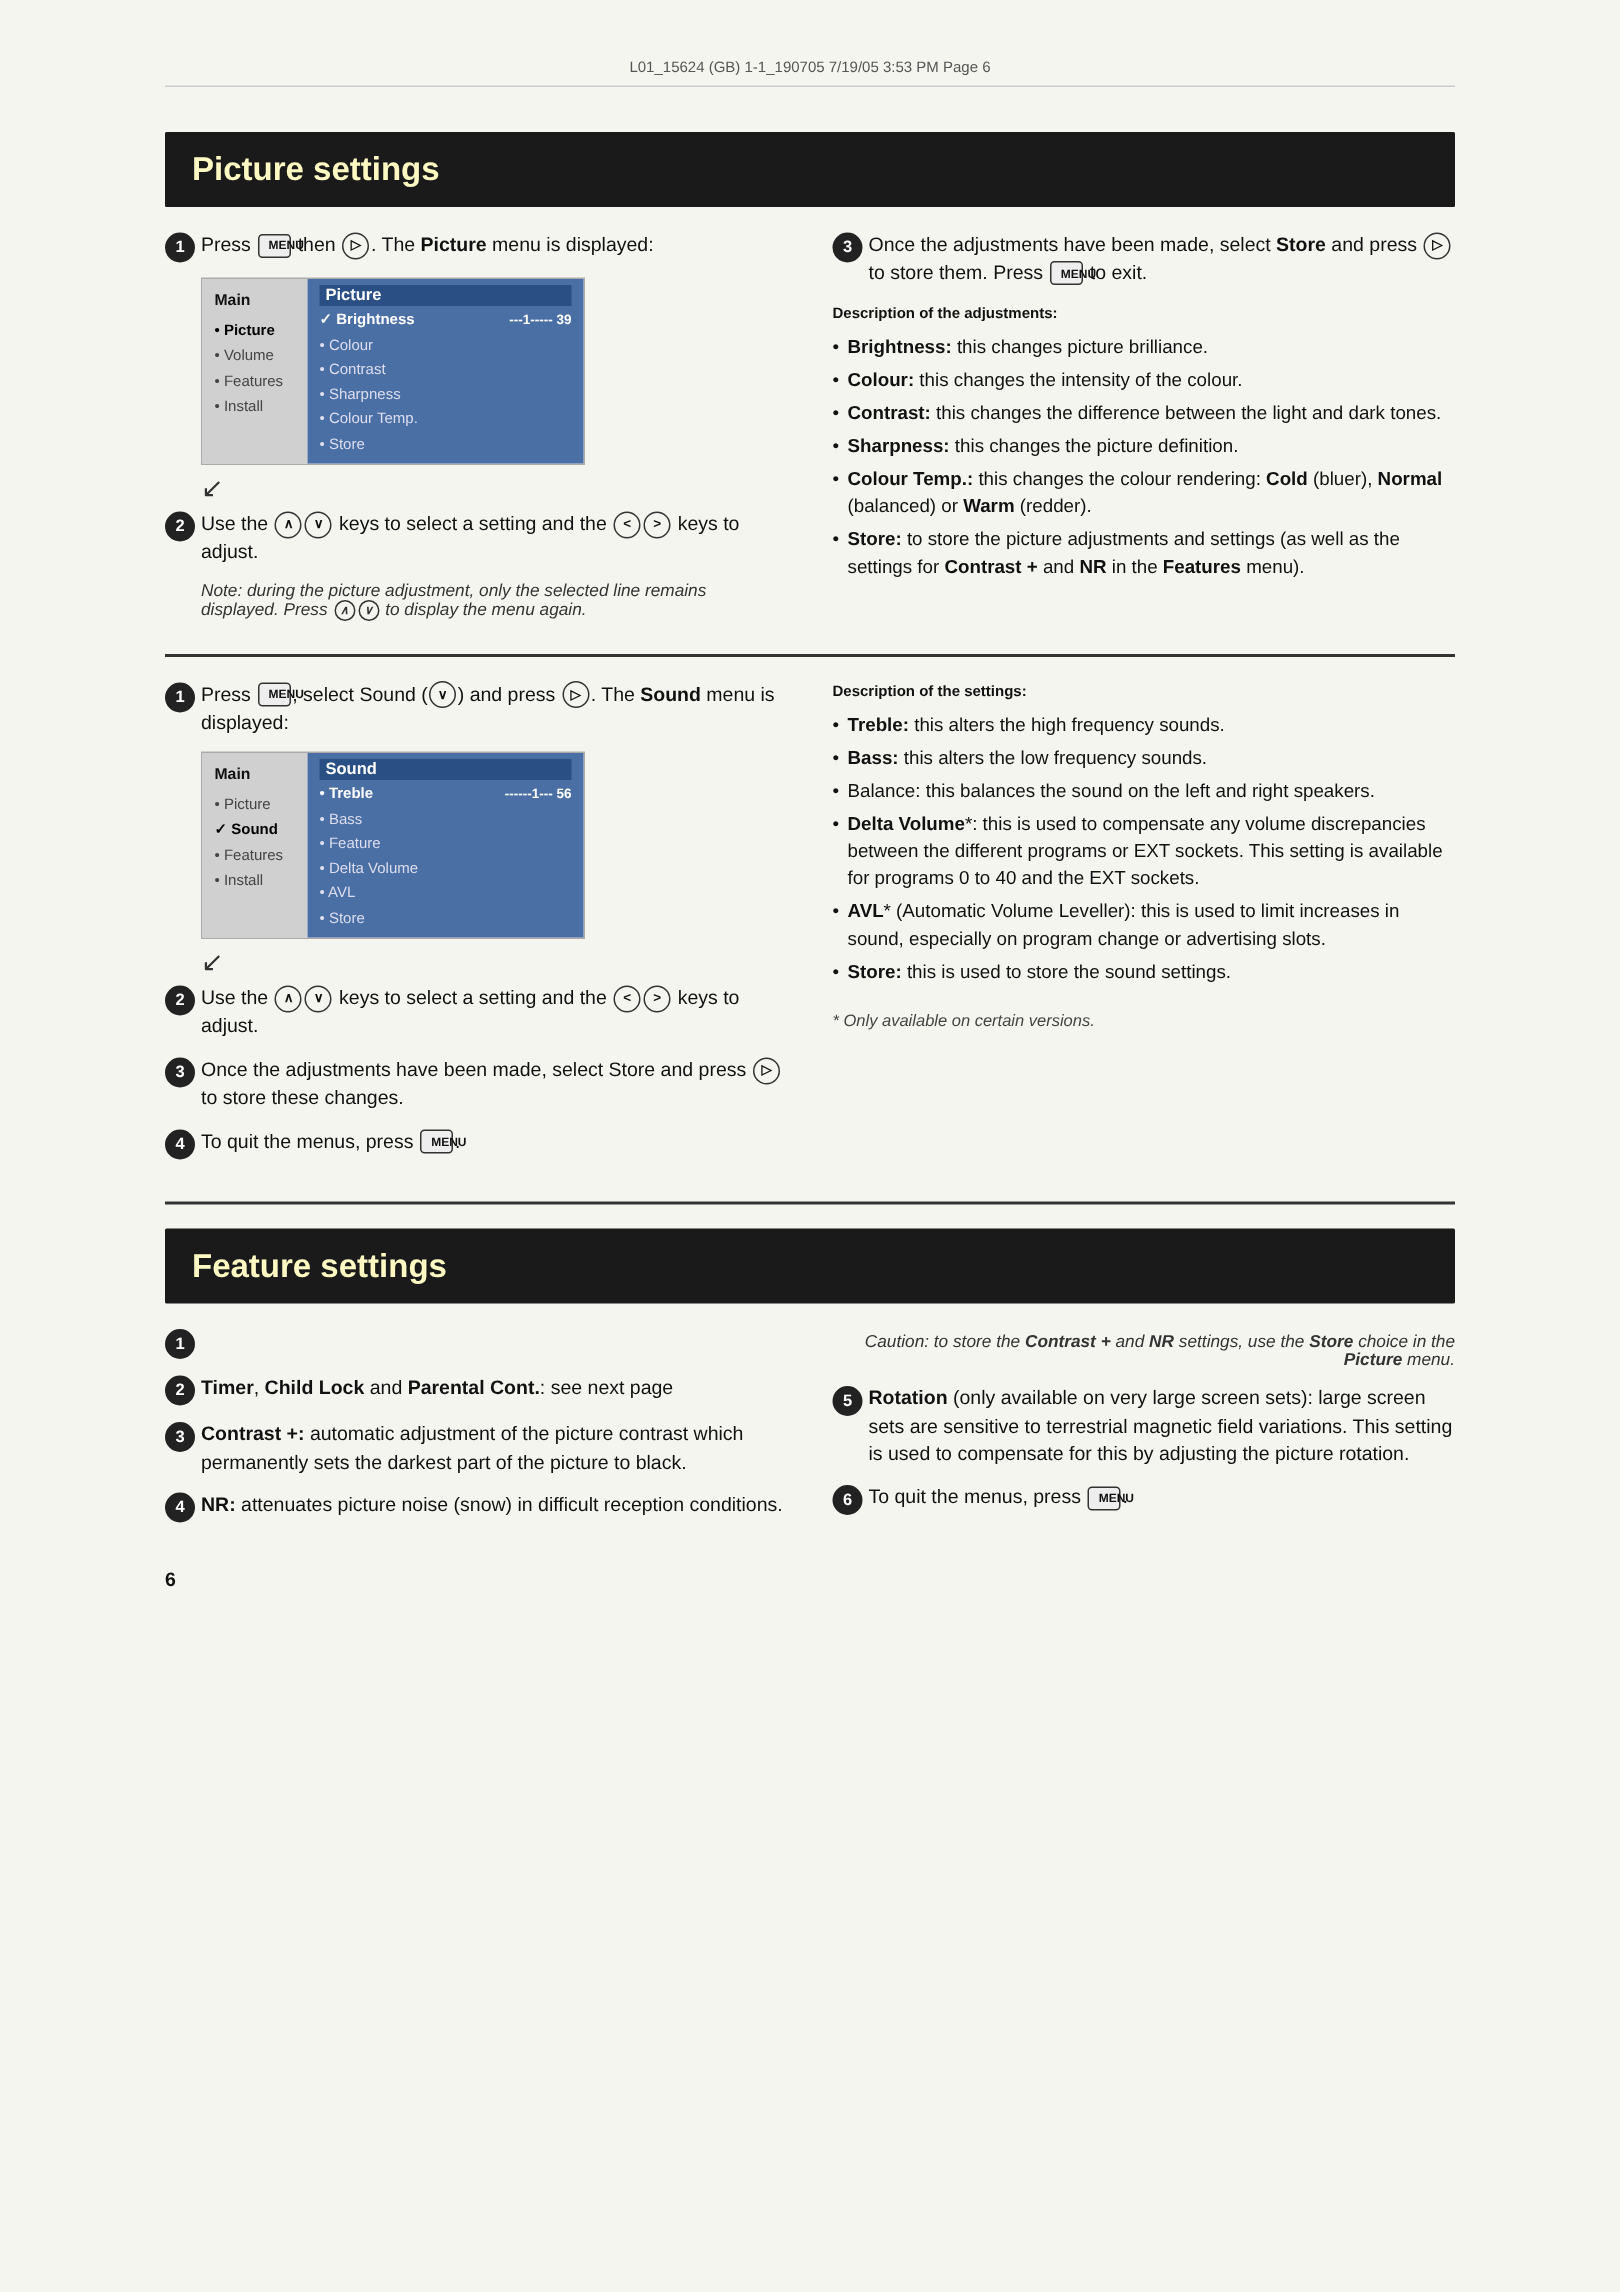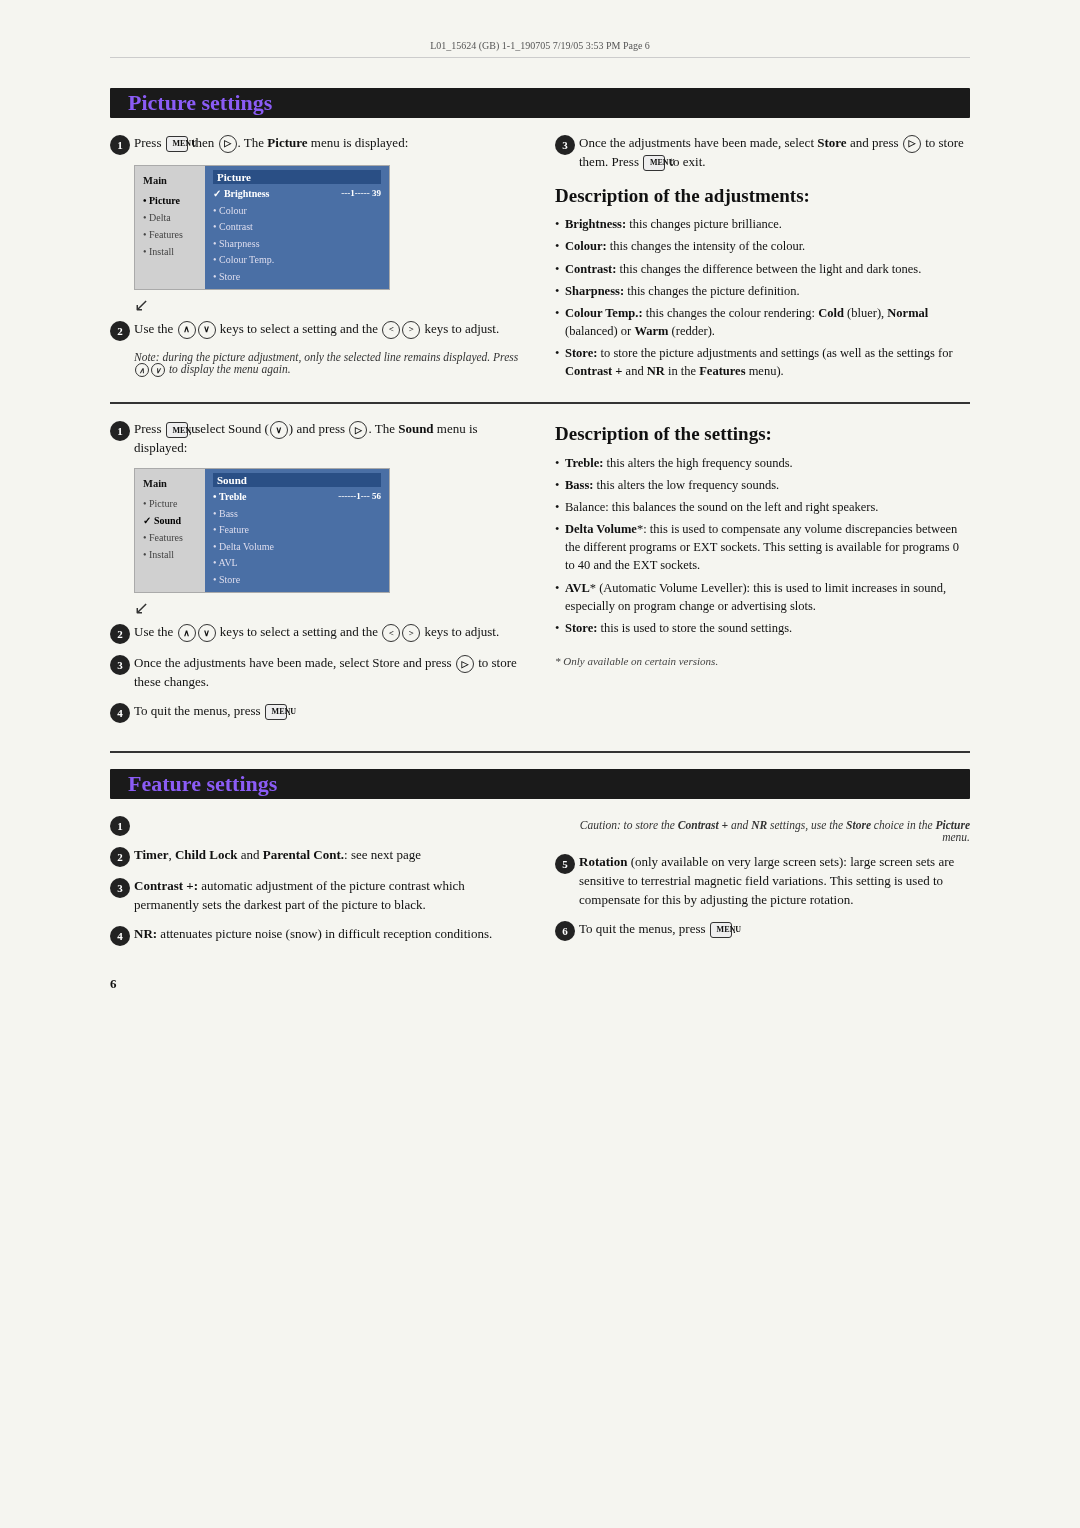--- a/index.html
+++ b/index.html
@@ -11,40 +11,39 @@
       width: 1080px;
       min-height: 1528px;
       position: relative;
     }
 
     .page {
       width: 900px;
       margin: 0 auto;
       padding: 40px 20px 40px 20px;
       position: relative;
-      font-family: Liberation Serif, serif;
     }
 
     
     .header-line {
       font-size: 10px;
       color: #555;
       text-align: center;
       margin-bottom: 30px;
       border-bottom: 1px solid #ccc;
       padding-bottom: 6px;
     }
 
     
     .section-title-bar {
       background: #1a1a1a;
-      color: #8b5cf6;
+      color: #fef9c3;
       font-size: 22px;
       font-weight: bold;
-      padding: 2px 18px;
+      padding: 12px 18px;
       margin-bottom: 16px;
       border-radius: 1px;
     }
 
     
     .two-col {
       display: flex;
       gap: 30px;
       margin-bottom: 10px;
     }
@@ -145,21 +144,21 @@
       margin-bottom: 4px;
     }
 
     
     .desc-list {
       margin-left: 0;
       line-height: 1.5;
     }
     .desc-list .desc-title {
       font-weight: bold;
-      font-size: 19px;
+      font-size: 10px;
       margin-bottom: 5px;
     }
     .desc-list ul {
       list-style: none;
       padding: 0;
     }
     .desc-list ul li {
       padding-left: 10px;
       margin-bottom: 4px;
       font-size: 12.5px;
@@ -253,21 +252,21 @@
             Press <span class="btn-icon-rect">MENU</span>
             then <span class="btn-icon">▷</span>.
             The <b>Picture</b> menu is displayed:
           </div>
         </div>
 
         <div class="menu-box">
           <div class="menu-left-col">
             <div class="menu-header">Main</div>
             <div class="menu-item active">• Picture</div>
-            <div class="menu-item">• Delta</div>
+            <div class="menu-item">• Volume</div>
             <div class="menu-item">• Features</div>
             <div class="menu-item">• Install</div>
           </div>
           <div class="menu-right-col">
             <div class="menu-header">Picture</div>
             <div class="menu-item active">✓ <b>Brightness</b> <span class="slider-bar">---1----- 39</span></div>
             <div class="menu-item">• Colour</div>
             <div class="menu-item">• Contrast</div>
             <div class="menu-item">• Sharpness</div>
             <div class="menu-item">• Colour Temp.</div>

